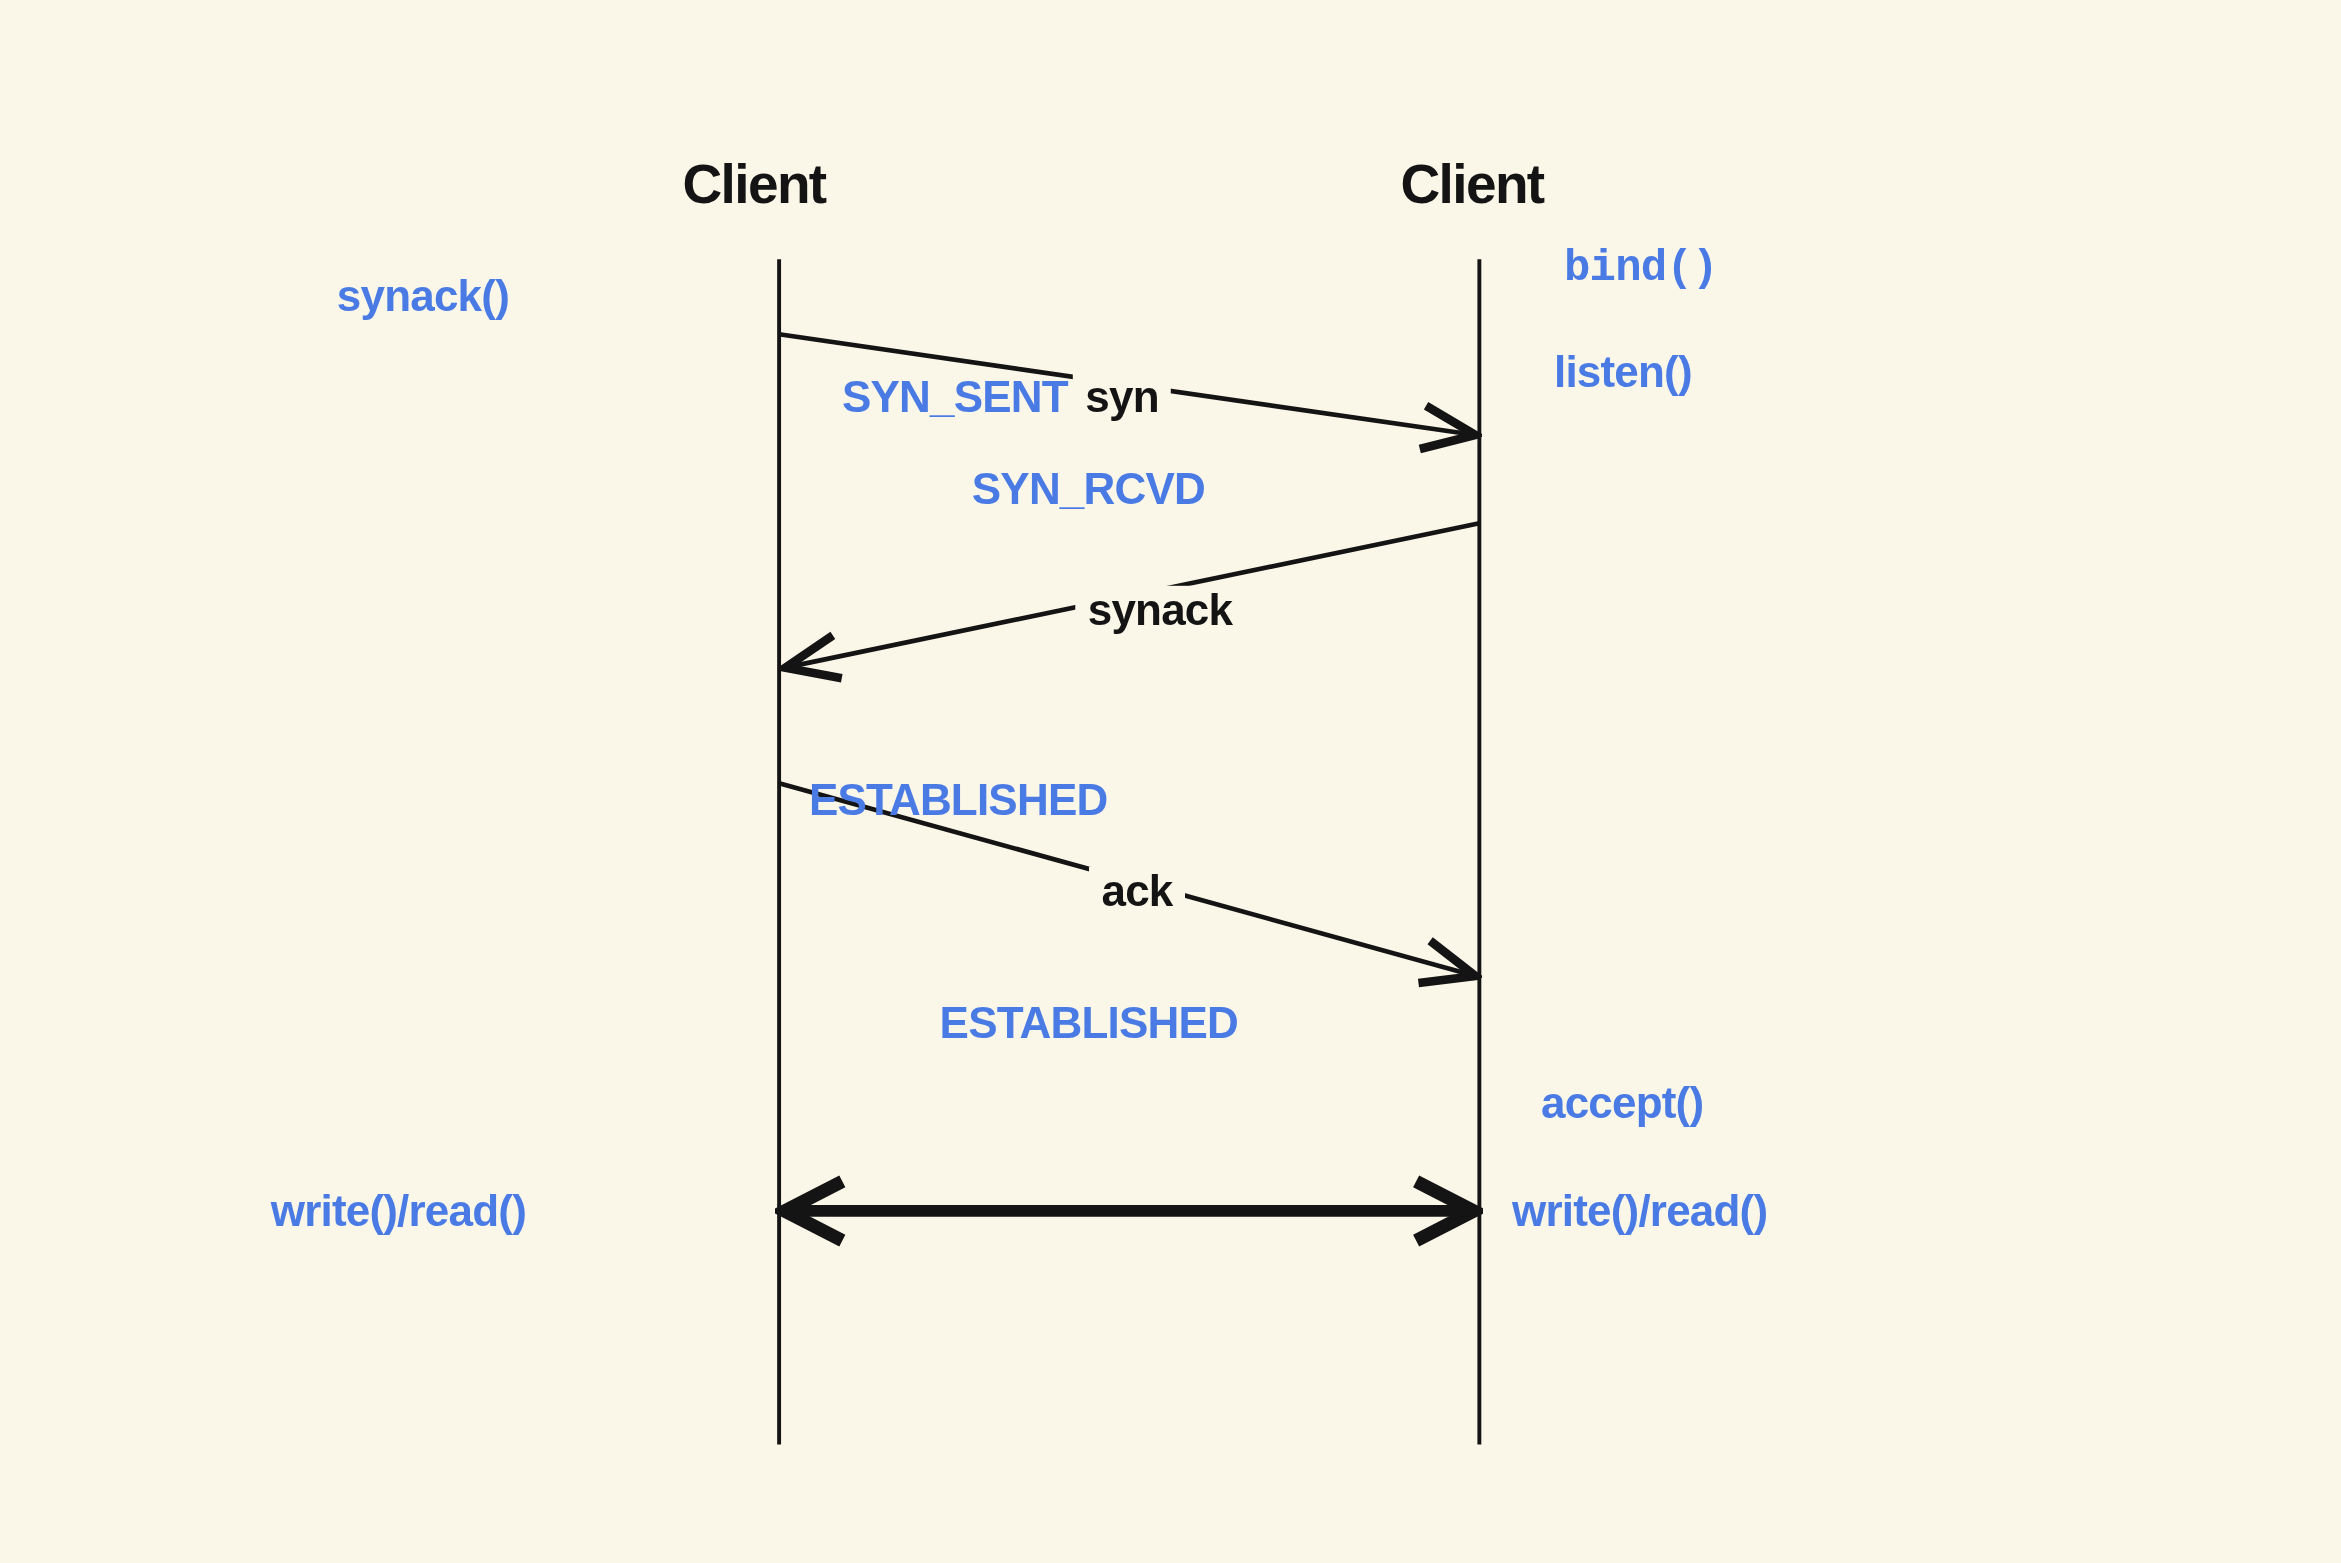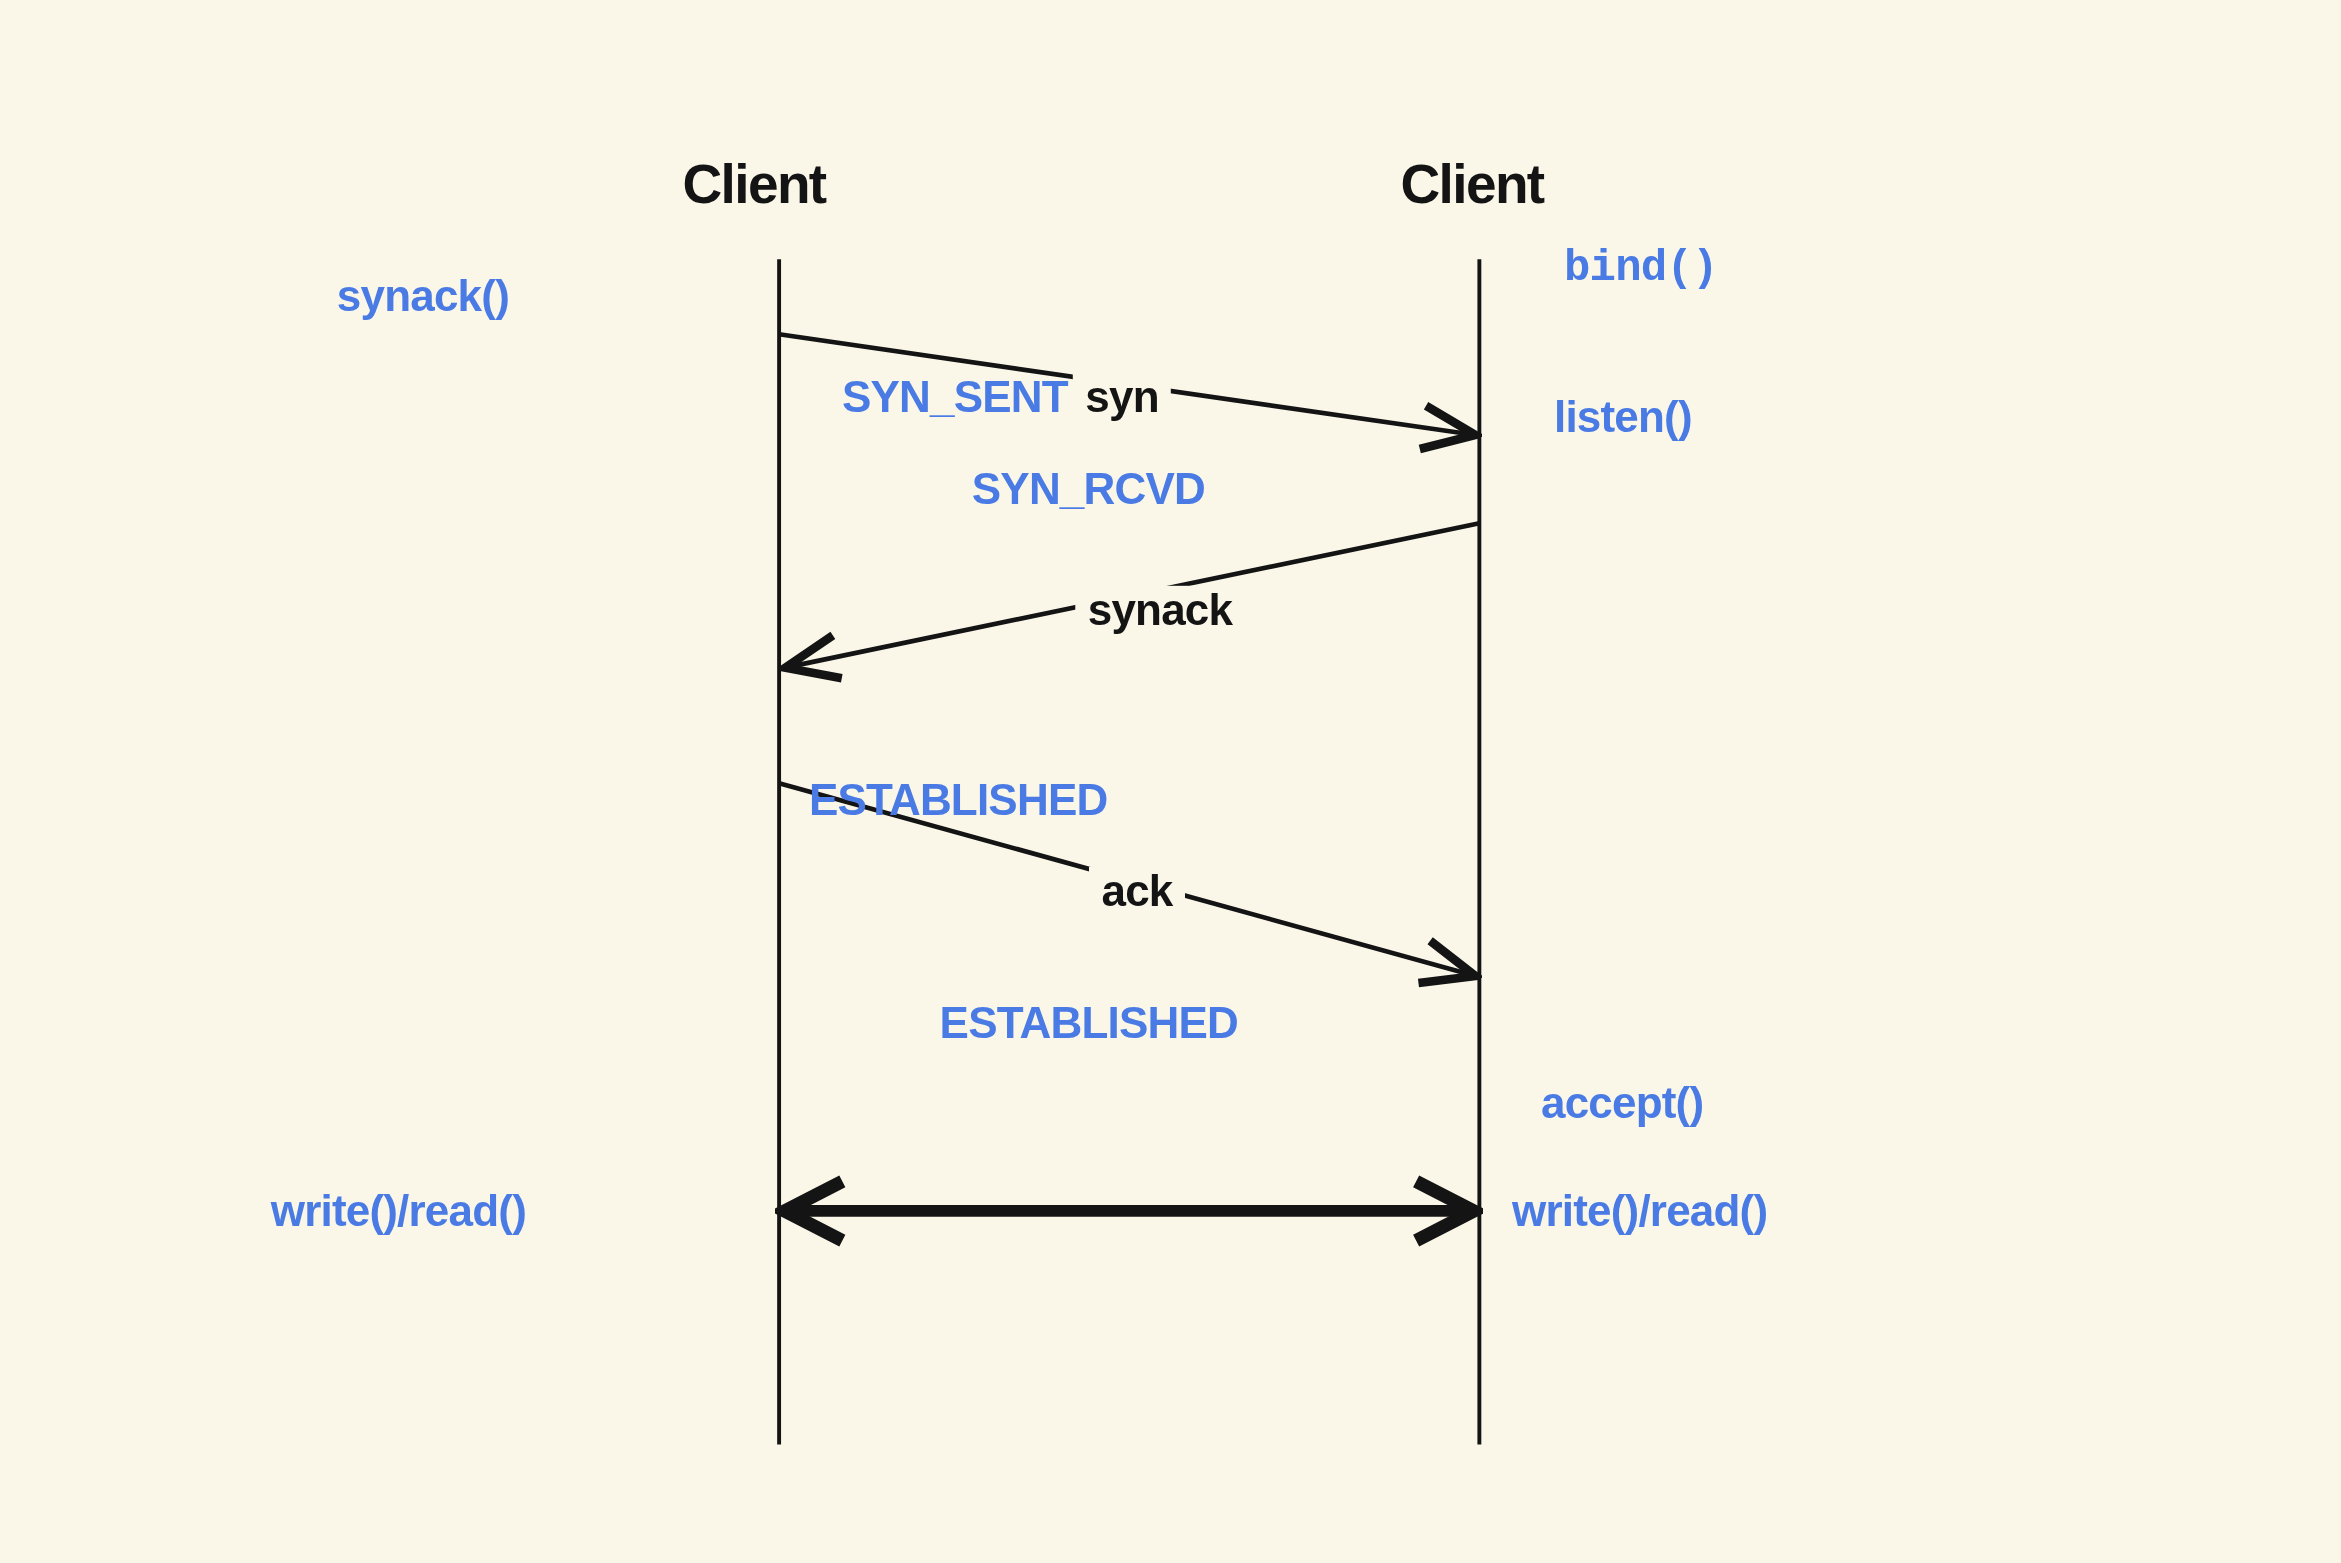--- a/index.html
+++ b/index.html
@@ -80,21 +80,21 @@
 
   <div class="title" style="left:754px; top:184px;">Client</div>
   <div class="title" style="left:1472px; top:184px;">Client</div>
 
   <div class="lbl blue right-align" style="right:1603px; top:296px;">synack()</div>
   <div class="lbl blue left-align" style="left:842px; top:397px;">SYN_SENT</div>
   <div class="lbl blue left-align" style="left:809px; top:800px;">ESTABLISHED</div>
   <div class="lbl blue right-align" style="right:1586px; top:1211px;">write()/read()</div>
 
   <div class="lbl blue left-align" style="left:1564px; top:268px;font-family:Liberation Mono, monospace;">bind()</div>
-  <div class="lbl blue left-align" style="left:1554px; top:372px;margin-top:45px;">listen()</div>
+  <div class="lbl blue left-align" style="left:1554px; top:372px;">listen()</div>
   <div class="lbl blue right-align" style="right:907px; top:489px;">SYN_RCVD</div>
   <div class="lbl blue right-align" style="right:874px; top:1023px;">ESTABLISHED</div>
   <div class="lbl blue left-align" style="left:1541px; top:1103px;">accept()</div>
   <div class="lbl blue left-align" style="left:1512px; top:1211px;">write()/read()</div>
 
   <div class="lbl msg" style="left:1122px; top:384px;">syn</div>
   <div class="lbl msg" style="left:1160px; top:597px;text-align:right;">synack</div>
   <div class="lbl msg" style="left:1137px; top:878px;">ack</div>
 
 </div>

